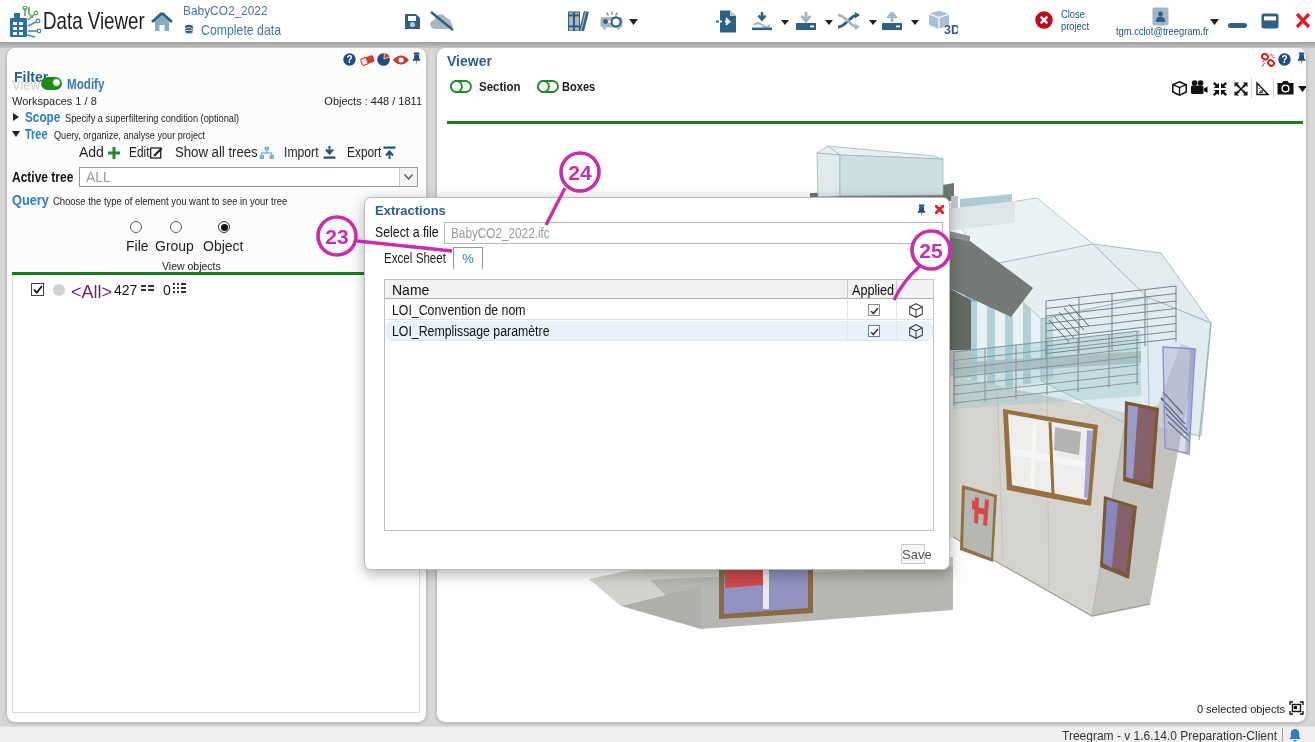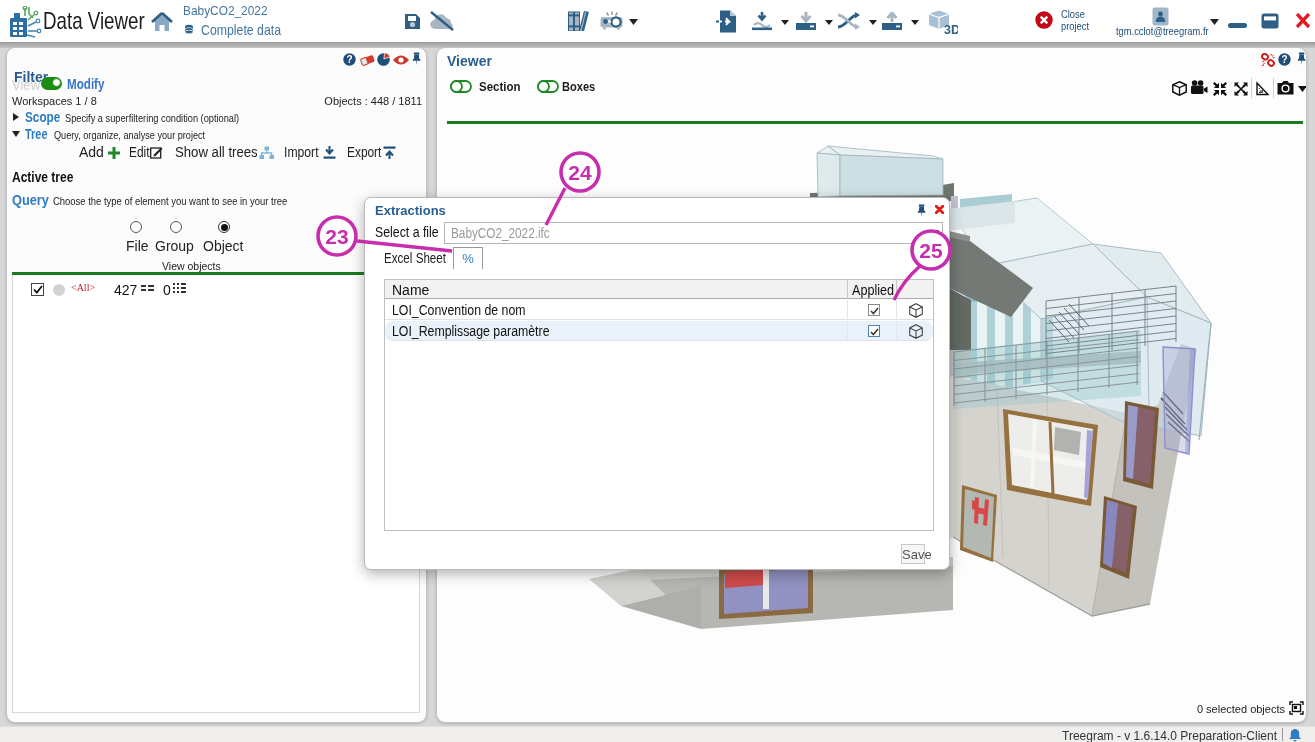--- a/index.html
+++ b/index.html
@@ -242,41 +242,49 @@
         <path d="M6.5 0 V7 M3 3.5 L6.5 7.5 L10 3.5" stroke="#1f4e79" stroke-width="2" fill="none"></path>
         <rect x="0.5" y="10.5" width="12" height="2.2" fill="#1f4e79"></rect>
       </svg>
   <div class="abs" style="left:340px;top:96px;font-size:14px;color:#222;transform:scaleX(0.85);transform-origin:0 0;">Export</div>
   <svg class="abs" style="left:376px;top:98px;" width="13" height="13" viewBox="0 0 13 13">
         <rect x="0.5" y="0.5" width="12" height="2.2" fill="#1f4e79"></rect>
         <path d="M6.5 13 V6 M3 9.5 L6.5 5.5 L10 9.5" stroke="#1f4e79" stroke-width="2" fill="none"></path>
       </svg>
 
   <div class="abs" style="left:5px;top:120px;font-size:15px;font-weight:bold;color:#111;transform:scaleX(0.8);transform-origin:0 0;">Active tree</div>
+  <div class="abs" style="left:72px;top:119px;width:339px;height:20px;background:#fff;border:1px solid #999;">
+    <div class="abs" style="left:6px;top:1px;font-size:14px;color:#9a9a9a;">ALL</div>
+    <div class="abs" style="right:0;top:0;width:18px;height:18px;background:#f3f3f3;border-left:1px solid #c9c9c9;">
+      <svg style="margin:6px auto 0;" width="9" height="6" viewBox="0 0 9 6">
+            <path d="M0.5 0.5 L4.5 5 L8.5 0.5" stroke="#555" stroke-width="1.4" fill="none"></path>
+          </svg>
+    </div>
+  </div>
   <div class="abs" style="left:5px;top:143px;font-size:15px;font-weight:bold;color:#2e7cc3;transform:scaleX(0.85);transform-origin:0 0;">Query</div>
   <div class="abs" style="left:46px;top:147px;font-size:10.5px;color:#222;transform:scaleX(0.9);transform-origin:0 0;">Choose the type of element you want to see in your tree</div>
 
   <div class="abs" style="left:123px;top:173px;width:12px;height:12px;border:1.4px solid #555;border-radius:50%;background:#fff;"></div>
   <div class="abs" style="left:163px;top:173px;width:12px;height:12px;border:1.4px solid #555;border-radius:50%;background:#fff;"></div>
   <div class="abs" style="left:211px;top:173px;width:12px;height:12px;border:1.4px solid #333;border-radius:50%;background:#fff;"></div>
   <div class="abs" style="left:214px;top:176px;width:7px;height:7px;border-radius:50%;background:#111;"></div>
   <div class="abs" style="left:119px;top:190px;font-size:14px;color:#222;">File</div>
   <div class="abs" style="left:148px;top:190px;font-size:14px;color:#222;">Group</div>
   <div class="abs" style="left:196px;top:190px;font-size:14px;color:#222;">Object</div>
   <div class="abs" style="left:155px;top:212px;font-size:10.5px;color:#222;">View objects</div>
 
   <div class="abs" style="left:5px;top:224px;width:414px;height:3px;background:#1a7a1f;"></div>
 
   <div class="abs" style="left:5px;top:227px;width:408px;height:438px;background:#fff;border:1px solid #d8d8d8;border-top:none;">
     <div class="abs" style="left:18px;top:8px;width:13px;height:13px;border:1.5px solid #444;background:#fff;"></div>
     <svg class="abs" style="left:20px;top:10px;" width="10" height="9" viewBox="0 0 10 9">
           <path d="M1 4.5 L3.8 7.5 L9 1" stroke="#111" stroke-width="1.8" fill="none"></path>
         </svg>
     <div class="abs" style="left:40px;top:9px;width:12px;height:12px;border-radius:50%;background:#d2d2d2;"></div>
-    <div class="abs" style="left:58px;top:7px;font-size:10px;color:#b91c1c;font-family:Liberation Serif, serif;">&lt;All&gt;</div>
+    <div class="abs" style="left:58px;top:7px;font-size:18px;color:#701a75;">&lt;All&gt;</div>
     <div class="abs" style="left:101px;top:7px;font-size:14px;color:#111;">427</div>
     <svg class="abs" style="left:128px;top:10px;" width="13" height="10" viewBox="0 0 13 10">
           <g fill="#333">
             <rect x="0" y="0" width="5" height="2"></rect>
             <rect x="7" y="0" width="6" height="2"></rect>
             <rect x="0" y="4" width="5" height="2"></rect>
             <rect x="7" y="4" width="6" height="2"></rect>
           </g>
         </svg>
     <div class="abs" style="left:150px;top:7px;font-size:14px;color:#111;">0</div>

